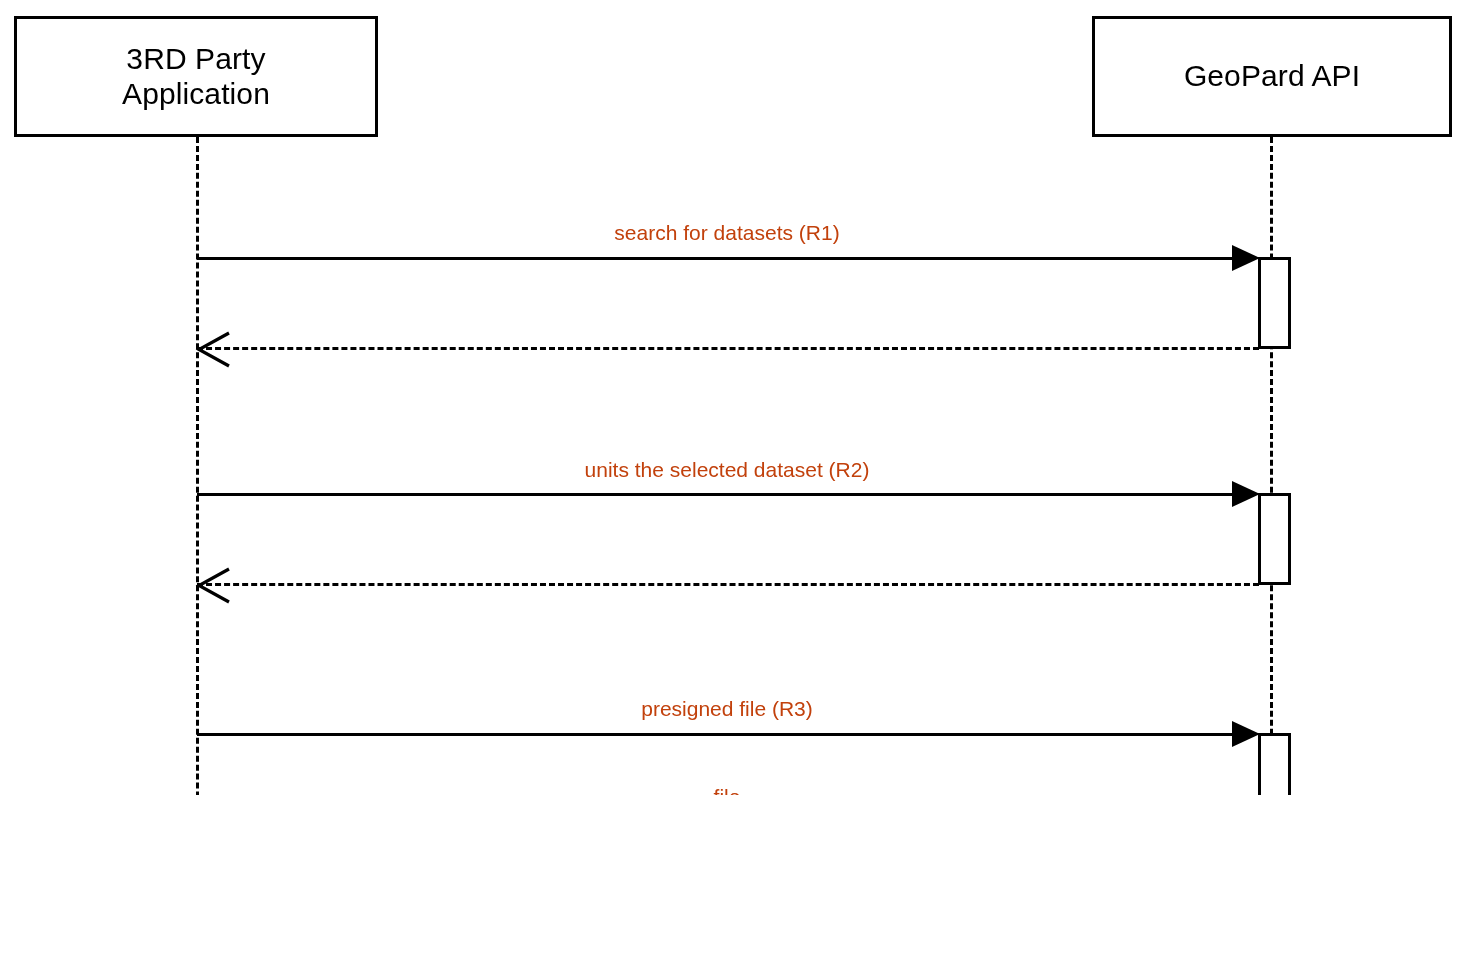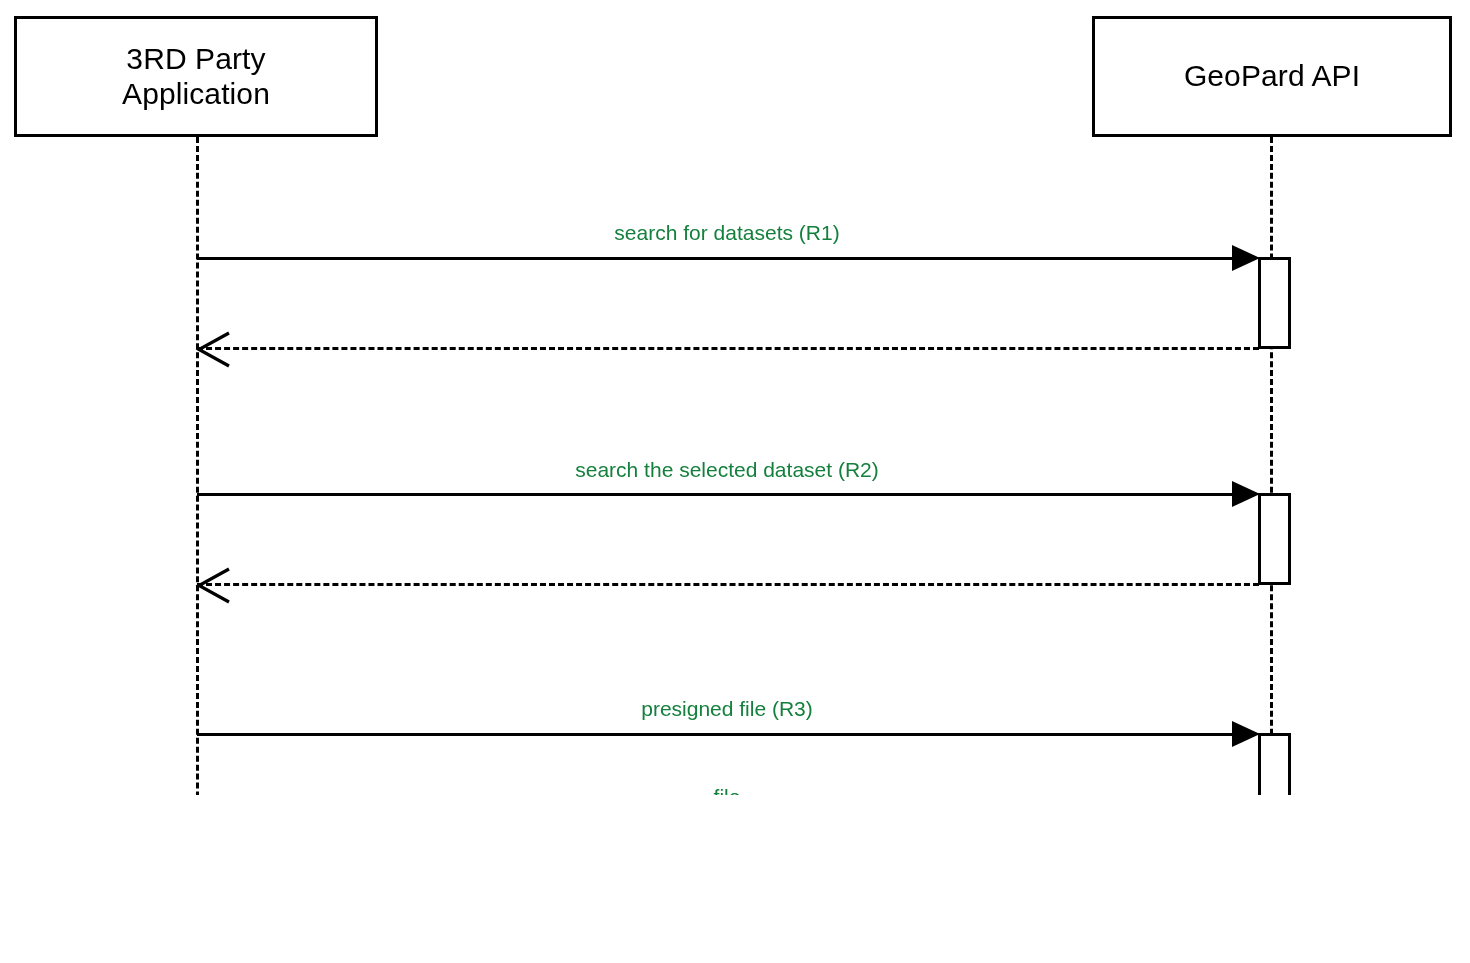--- a/index.html
+++ b/index.html
@@ -46,21 +46,21 @@
     box-sizing: border-box;
     border: 3px solid #000000;
     background: #ffffff;
   }
   .msg-label {
     position: absolute;
     font-size: 21px;
     line-height: 1;
     text-align: center;
     white-space: nowrap;
-    color: #15803d;
+    color: #c2410c;
     transform: translateX(-50%);
   }
   .msg-line-solid {
     position: absolute;
     height: 0;
     border-top: 3px solid #000000;
   }
   .msg-line-dashed {
     position: absolute;
     height: 0;
@@ -108,21 +108,21 @@
   <div class="msg-line-solid" style="left:197px; top:257px; width:1038px;"></div>
   <div class="arrowhead-filled" style="left:1232px; top:245px;"></div>
 
   <div class="msg-line-dashed" style="left:197px; top:347px; width:1062px;"></div>
   <div class="arrowhead-open" style="left:197px; top:331px;">
     <svg width="34" height="38" viewBox="0 0 34 38">
       <polyline points="32,2 2,18.5 32,35" fill="none" stroke="#000000" stroke-width="3.2"></polyline>
     </svg>
   </div>
 
-  <div class="msg-label" style="left:727px; top:459px;">search the selected dataset (R2)</div>
+  <div class="msg-label" style="left:727px; top:459px;">units the selected dataset (R2)</div>
   <div class="msg-line-solid" style="left:197px; top:493px; width:1038px;"></div>
   <div class="arrowhead-filled" style="left:1232px; top:481px;"></div>
 
   <div class="msg-line-dashed" style="left:197px; top:583px; width:1062px;"></div>
   <div class="arrowhead-open" style="left:197px; top:567px;">
     <svg width="34" height="38" viewBox="0 0 34 38">
       <polyline points="32,2 2,18.5 32,35" fill="none" stroke="#000000" stroke-width="3.2"></polyline>
     </svg>
   </div>
 

